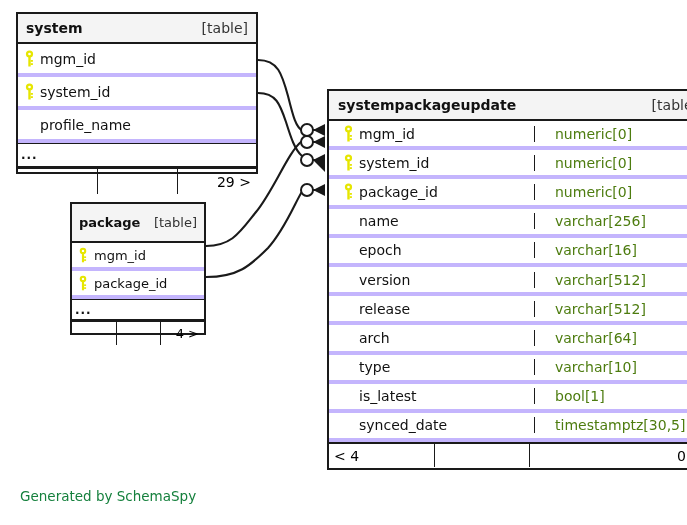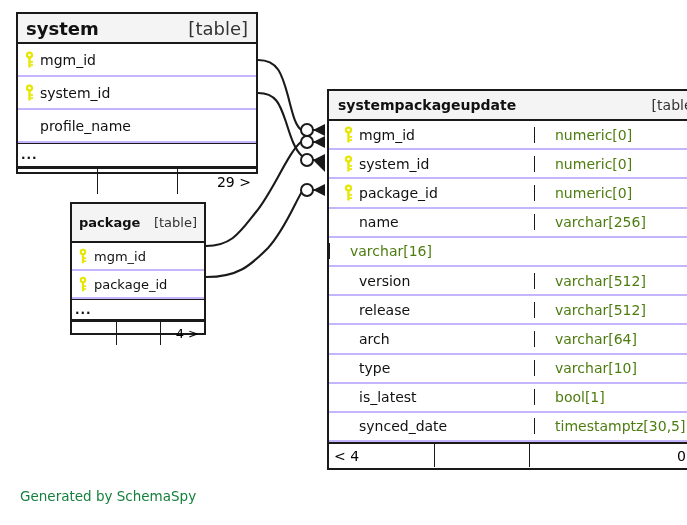--- a/index.html
+++ b/index.html
@@ -27,21 +27,21 @@
     background:#f4f4f4;
     border-bottom:2px solid #1a1a1a;
     box-sizing:border-box;
     padding:0 8px;
   }
   .t-name{font-weight:bold;color:#111;}
   .t-tag{color:#333;text-align:right;}
 
   .t-row{
     display:flex;align-items:center;
-    border-bottom:2px solid #c4b5fd;
+    border-bottom:4px solid #c4b5fd;
     box-sizing:border-box;
   }
   .t-row:last-child{border-bottom:none;}
   .col-name{
     display:flex;align-items:center;
     box-sizing:border-box;
     padding-left:8px;
     overflow:hidden;white-space:nowrap;
   }
   .col-type{
@@ -81,21 +81,21 @@
     height:100%;
     overflow:hidden;white-space:nowrap;
     padding:0 5px;
   }
   .f-left{justify-content:flex-start;}
   .f-mid{justify-content:center;border-left:1px solid #1a1a1a;}
   .f-right{justify-content:flex-end;border-left:1px solid #1a1a1a;padding-left:17px;}
 
   
   #tbl-system{left:16px;top:12px;width:242px;height:162px;font-size:14px;}
-  #tbl-system .t-header{height:30px;font-size:18px;}
+  #tbl-system .t-header{height:30px;font-size:14px;}
   #tbl-system .t-row{height:33px;}
   #tbl-system .t-ellipsis{height:25px;}
   #tbl-system .t-footer{height:26px;}
   #tbl-system .f-cell{width:33.33%;}
 
   #tbl-package{left:70px;top:202px;width:136px;height:133px;font-size:13px;}
   #tbl-package .t-header{height:39px;font-size:13px;padding:12px 7px;}
   #tbl-package .t-row{height:28px;}
   #tbl-package .t-ellipsis{height:22px;}
   #tbl-package .t-footer{height:24px;}
@@ -303,20 +303,24 @@
 
     <div class="t-row">
       <span class="col-name">
         <span class="keyslot blank"></span>
         <span class="cname">name</span>
       </span>
       <span class="col-type">varchar[256]</span>
     </div>
 
     <div class="t-row">
+      <span class="col-name">
+        <span class="keyslot blank"></span>
+        <span class="cname">epoch</span>
+      </span>
       <span class="col-type">varchar[16]</span>
     </div>
 
     <div class="t-row">
       <span class="col-name">
         <span class="keyslot blank"></span>
         <span class="cname">version</span>
       </span>
       <span class="col-type">varchar[512]</span>
     </div>

